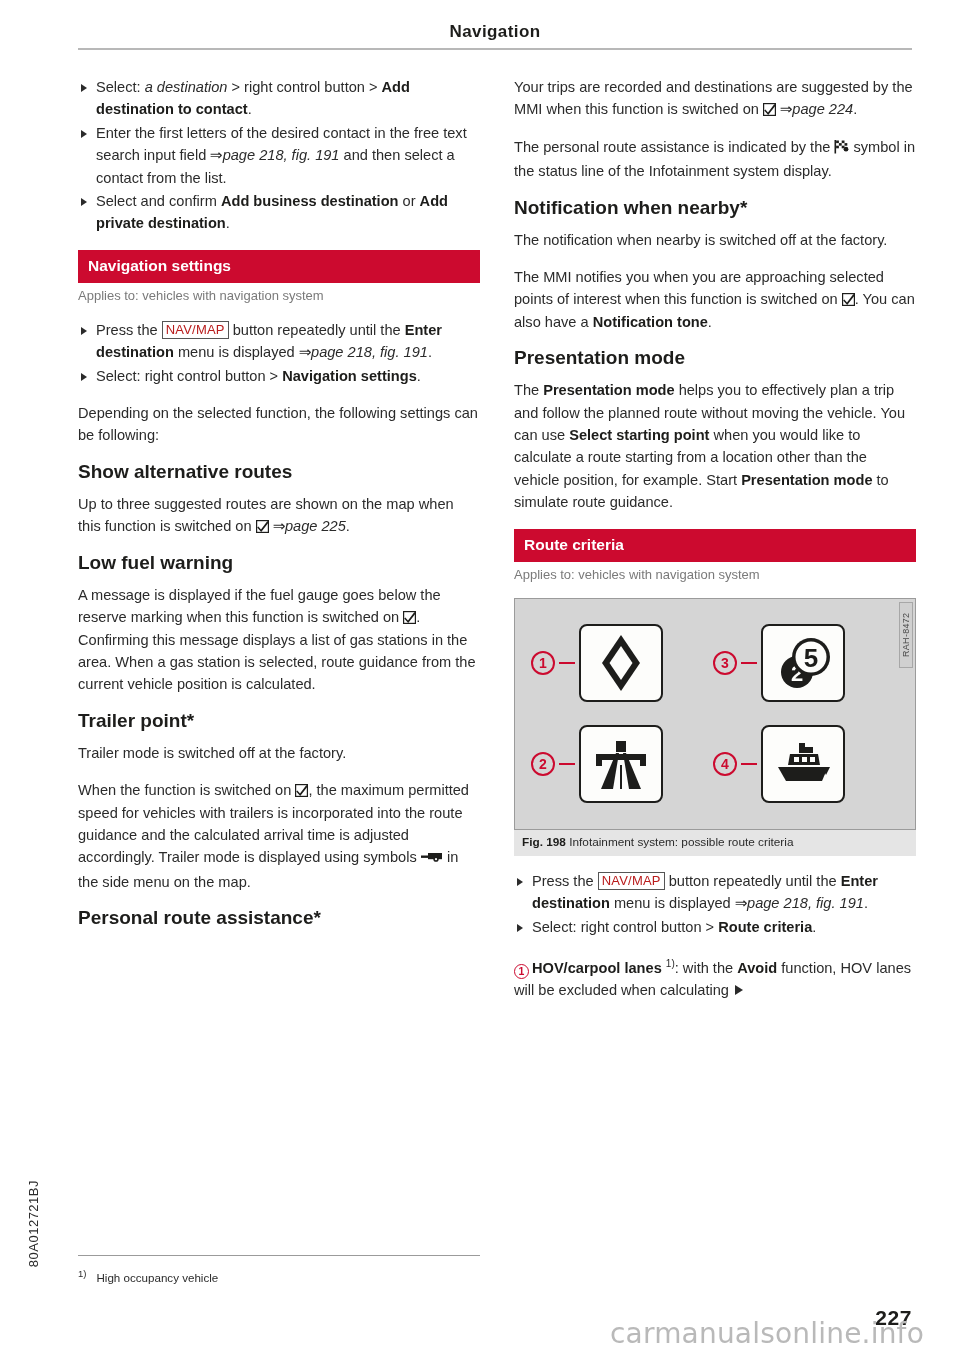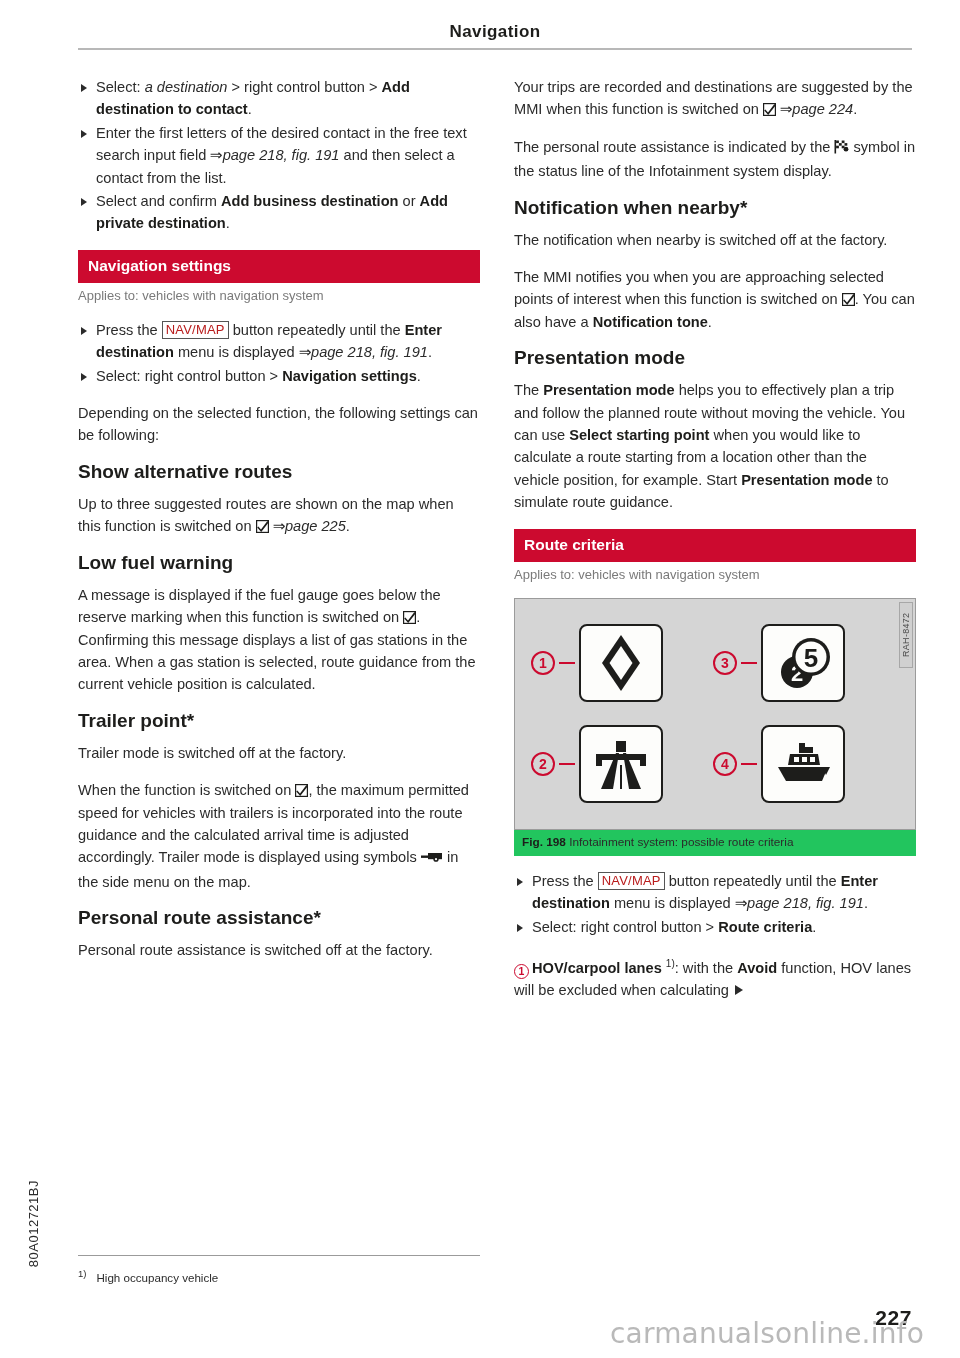--- a/index.html
+++ b/index.html
@@ -178,21 +178,21 @@
   .leader { width: 16px; height: 2px; background: #cc0a2f; flex: none; }
   .icon-tile {
     width: 84px; height: 78px;
     background: #fdfdfb;
     border: 2px solid #1d1d1b;
     border-radius: 8px;
     display: flex; align-items: center; justify-content: center;
     flex: none;
   }
   .fig-caption {
-    background: #22c55e;
+    background: #e5e5e5;
     font-size: 11.8px;
     padding: 5px 8px 6px 8px;
     line-height: 15px;
     color: #2b2b2b;
   }
   .fig-caption .b { font-weight: bold; }
 
   
   .num-dot {
     display: inline-block;
@@ -312,21 +312,20 @@
         <p class="body">When the function is switched on <span class="cbx"><svg width="13" height="13" viewBox="0 0 13 13">
               <rect x="0.6" y="0.6" width="11.8" height="11.8" fill="#fff" stroke="#1d1d1b" stroke-width="1.2"></rect>
               <path d="M2.3 6.6 L5 9.6 L11.4 0.9 L12.6 2.4 L5.2 12 L1.2 7.6 Z" fill="#1d1d1b"></path>
             </svg></span>, the maximum permitted speed for vehicles with trailers is incorporated into the route guidance and the calculated arrival time is adjusted accordingly. Trailer mode is displayed using symbols <span class="trailer-sym"><svg width="22" height="13" viewBox="0 0 22 13">
               <rect x="0" y="4.5" width="7" height="2.4" fill="#1d1d1b"></rect>
               <path d="M7 2 L21 2 L21 8.2 L7 8.2 Z" fill="#1d1d1b"></path>
               <circle cx="15" cy="8.2" r="2.6" fill="#1d1d1b"></circle>
               <circle cx="15" cy="8.2" r="1.1" fill="#fff"></circle>
             </svg></span> in the side menu on the map.</p>
         <h3 class="sub">Personal route assistance*</h3>
-        <p class="body">Personal route assistance is switched off at the factory.</p>
       </div>
   </div>
 
   <div class="col">
     <div id="right-top-paragraphs">
         <p class="body">Your trips are recorded and destinations are suggested by the MMI when this function is switched on <span class="cbx"><svg width="13" height="13" viewBox="0 0 13 13">
               <rect x="0.6" y="0.6" width="11.8" height="11.8" fill="#fff" stroke="#1d1d1b" stroke-width="1.2"></rect>
               <path d="M2.3 6.6 L5 9.6 L11.4 0.9 L12.6 2.4 L5.2 12 L1.2 7.6 Z" fill="#1d1d1b"></path>
             </svg></span> <span class="arw">⇒</span><span class="ref">page 224</span>.</p>
         <p class="body">The personal route assistance is indicated by the <span class="flag-sym"><svg width="15" height="14" viewBox="0 0 15 14">

